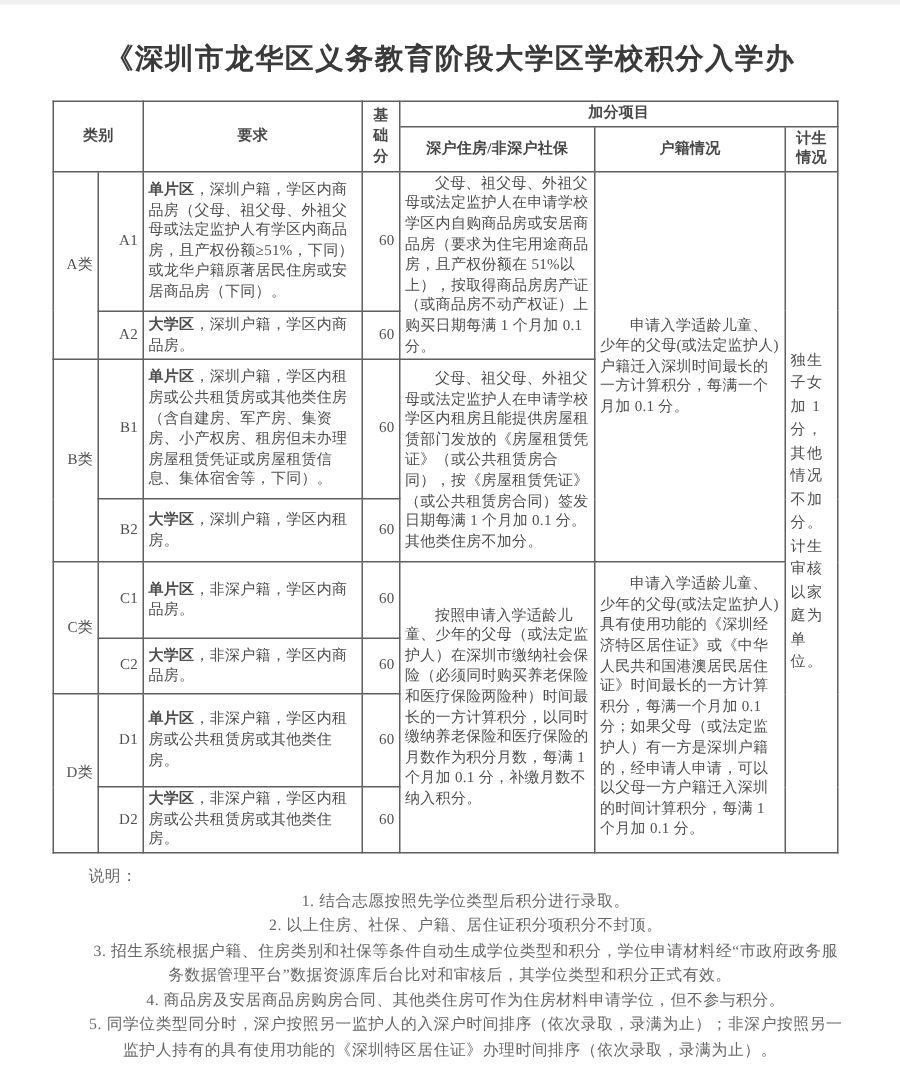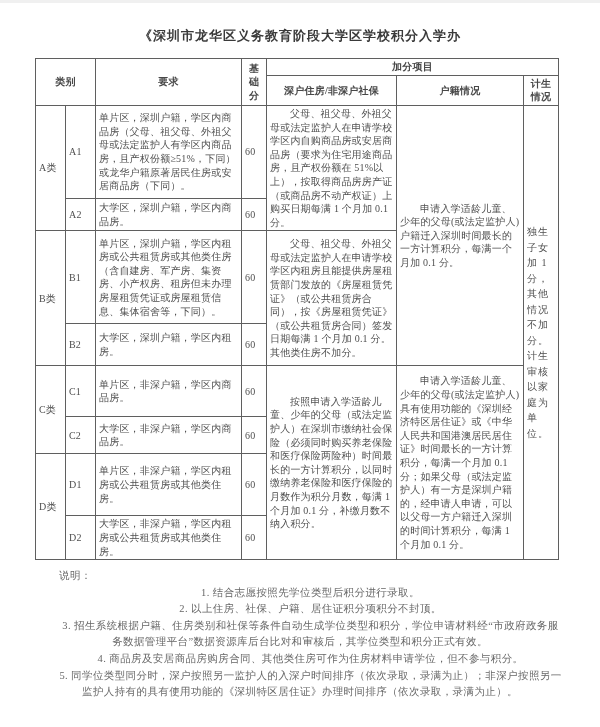--- a/index.html
+++ b/index.html
@@ -10,21 +10,21 @@
     color:#4a4a4a;
     position:relative;
     overflow:hidden;
   }
   .scan-edge{height:3px;background:#f0f0f0;}
   .page{padding-top:23px;}
   .doc-title{
     text-align:center;
     font-family:"Liberation Sans","DejaVu Sans",sans-serif;
     font-weight:bold;
-    font-size:13px;
+    font-size:19px;
     line-height:1.48;
     color:#3a3a3a;
     letter-spacing:1px;
     margin:0 30px;
   }
   table.points{
     border-collapse:collapse;
     table-layout:fixed;
     width:523px;
     margin:13px 0 0 35px;
@@ -47,23 +47,23 @@
   tr.hr1{height:16px;}
   tr.hr2{height:27px;}
   tr.rA1{height:92px;}
   tr.rA2{height:32px;}
   tr.rB1{height:93px;}
   tr.rB2{height:42px;}
   tr.rC1{height:51px;}
   tr.rC2{height:37px;}
   tr.rD1{height:62px;}
   tr.rD2{height:43px;}
-  td.center{text-align:left;}
+  td.center{text-align:right;}
   td.req{padding:2px 5px;vertical-align:middle;}
-  .lead{font-weight:normal;margin-top:20px;}
+  .lead{font-weight:bold;margin-top:20px;}
   td.longnote{padding:3px 5px;text-indent:2em;text-align:left;}
   td.fp{padding:3px 4px;text-align:left;line-height:1.55;letter-spacing:1px;}
   .vstack{display:inline-block;width:11px;word-break:break-all;line-height:1.35;text-align:center;font-family:Liberation Serif, serif;}
   .notes{
     margin:8px 38px 0 38px;
     font-size:10.5px;
     line-height:1.58;
     letter-spacing:0.4px;
     color:#676767;
   }

